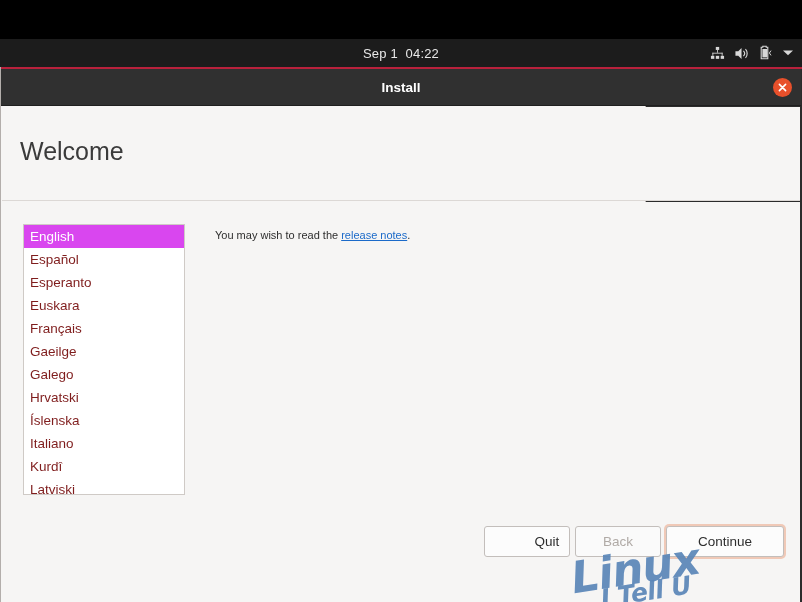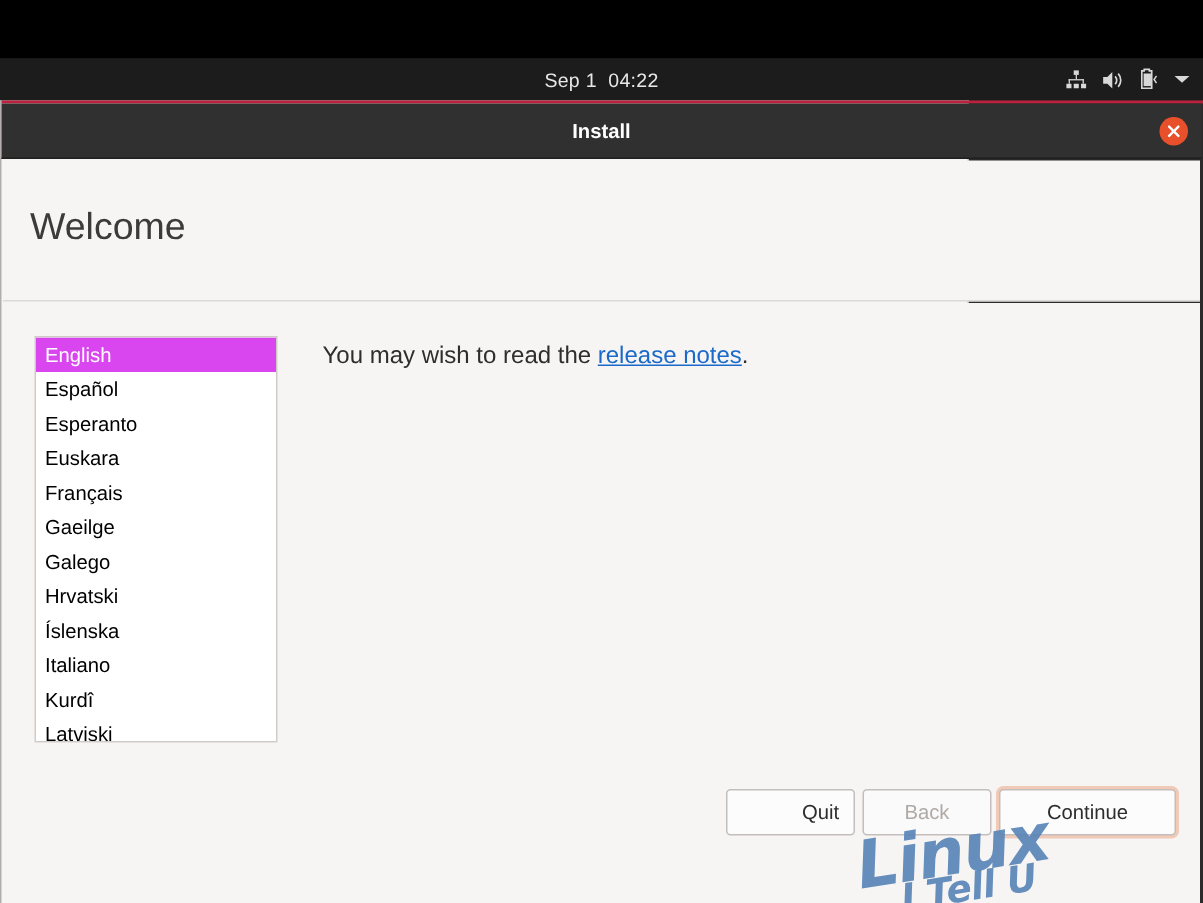--- a/index.html
+++ b/index.html
@@ -150,35 +150,35 @@
     background: #ffffff;
     border: 1px solid #cfcac6;
     overflow: hidden;
     box-sizing: border-box;
   }
   .lang-item {
     height: 23px;
     line-height: 23px;
     padding-left: 6px;
     font-size: 13.5px;
-    color: #000000;
+    color: #7f1d1d;
     white-space: nowrap;
     cursor: pointer;
   }
   .lang-item.selected {
     background: #d946ef;
     color: #ffffff;
   }
 
   
   #release-note-line {
     position: absolute;
     left: 213px;
     top: 27px;
-    font-size: 16px;
+    font-size: 11px;
     color: #2e2e2e;
   }
   #release-notes-link {
     color: #1b6ac9;
     text-decoration: underline;
     cursor: pointer;
   }
 
   
   #button-row {

